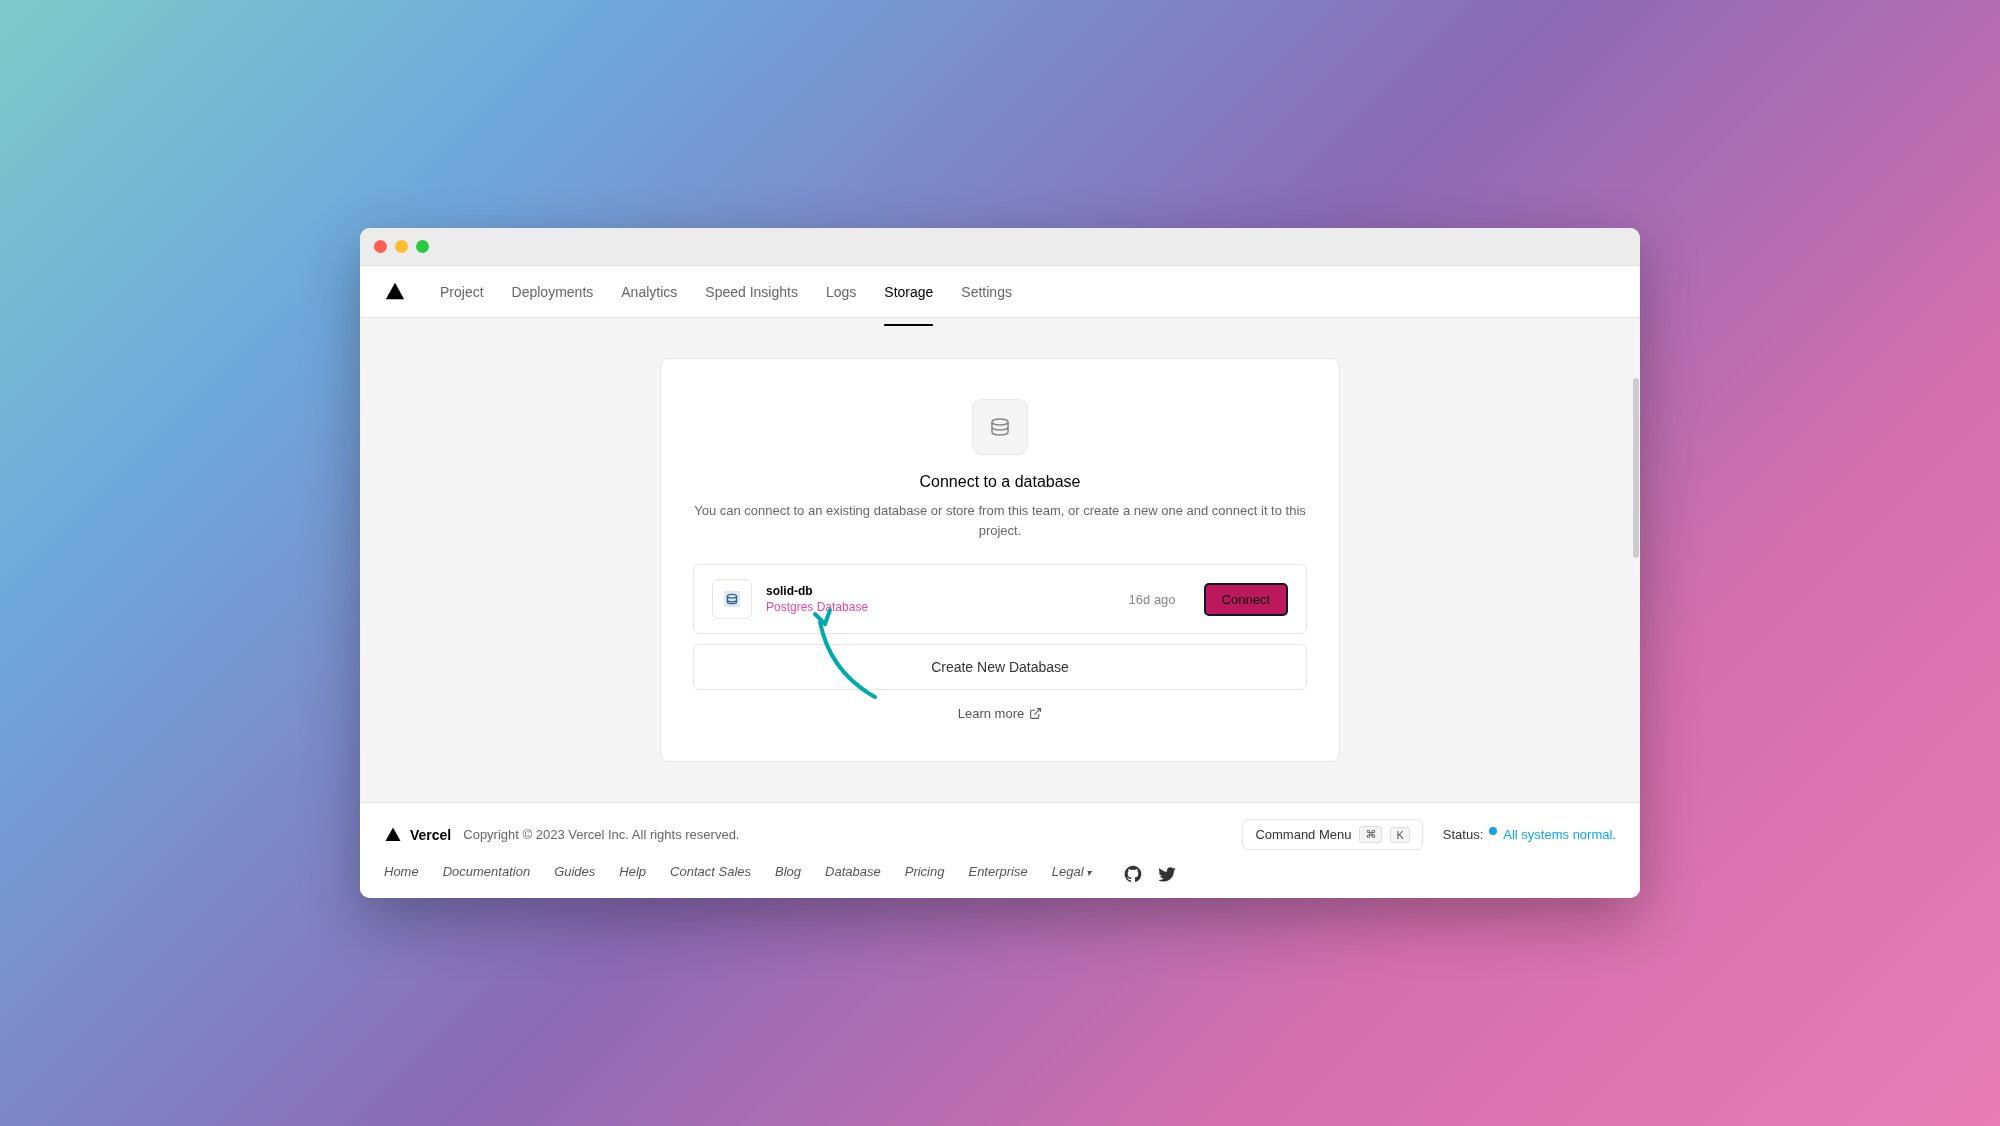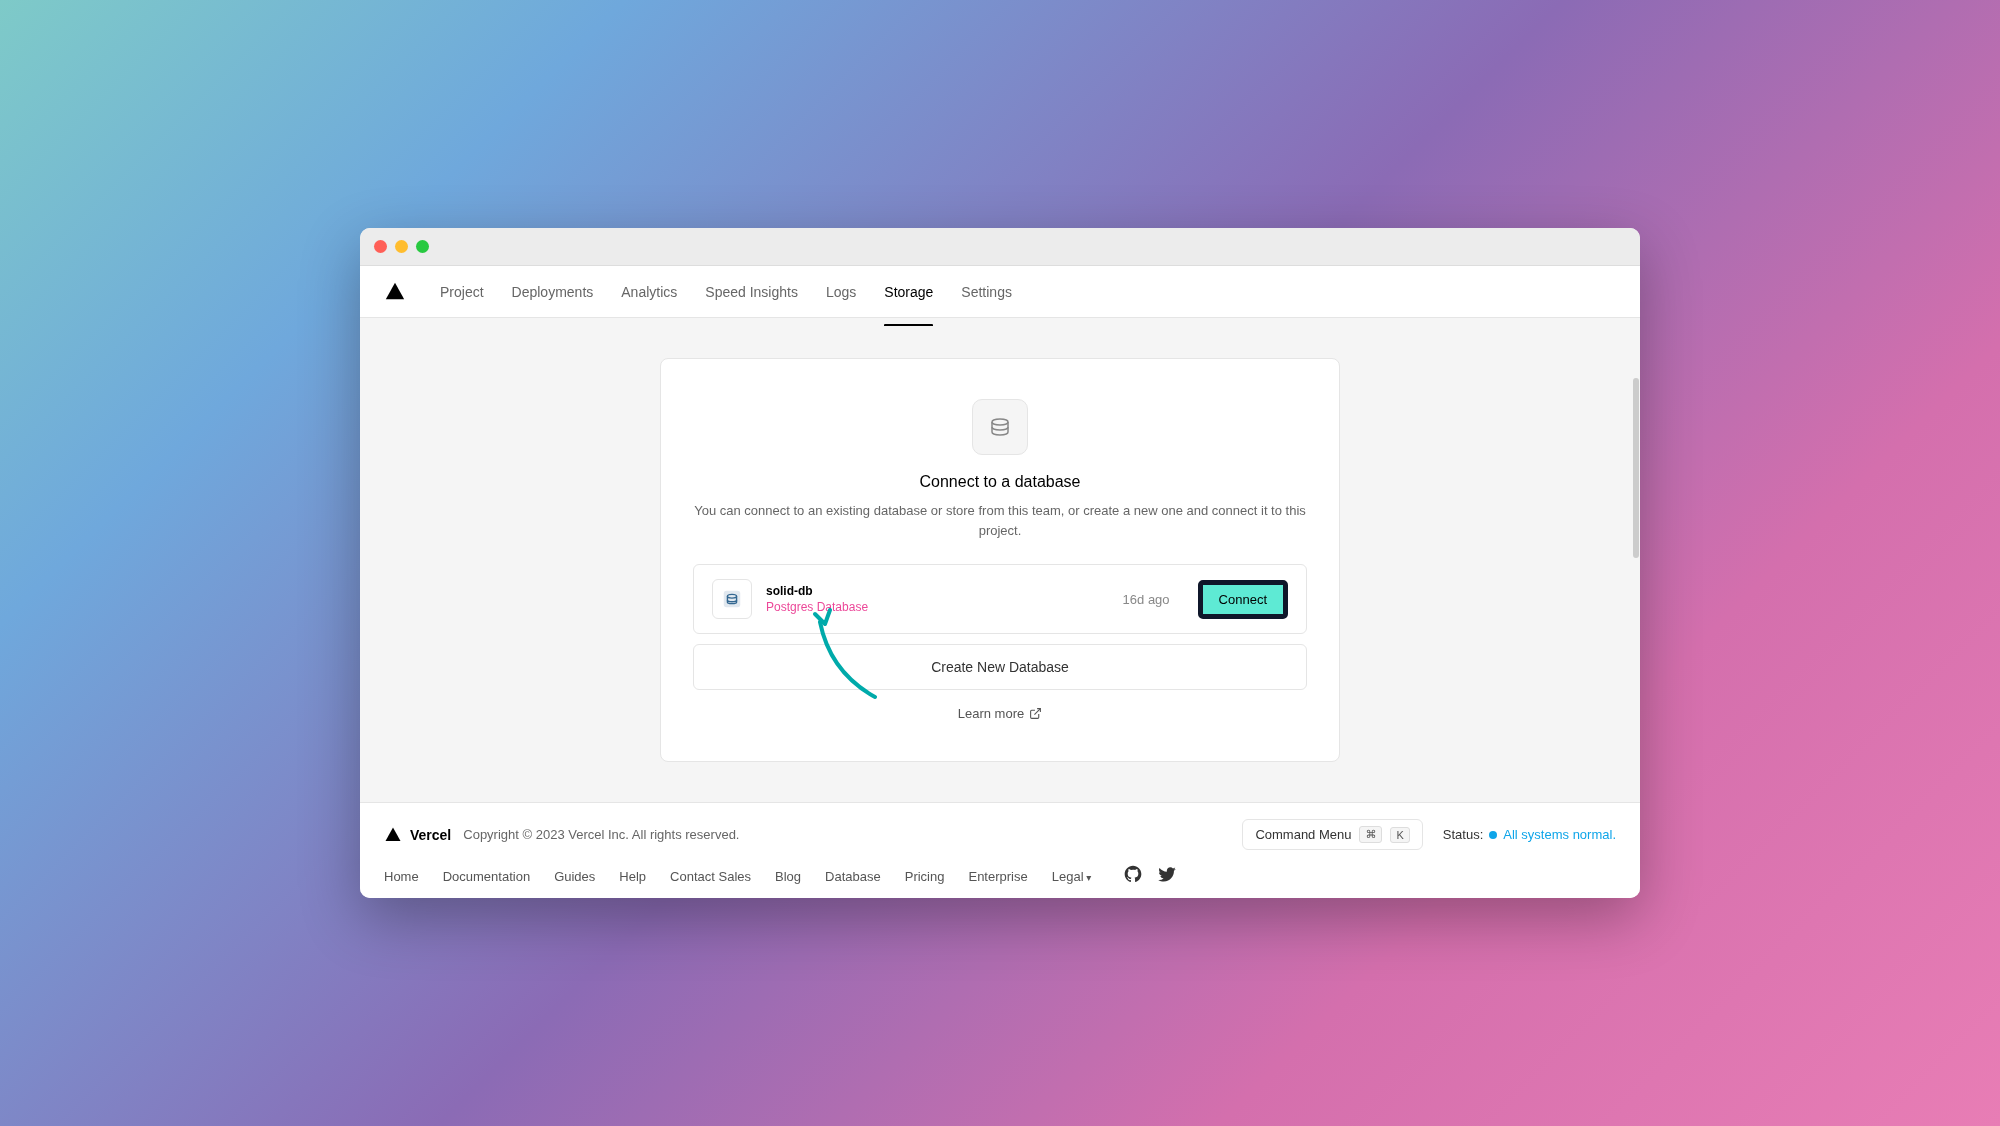--- a/index.html
+++ b/index.html
@@ -198,23 +198,23 @@
     }
 
     .db-entry-time {
       font-size: 13px;
       color: #888;
       margin-right: 14px;
     }
 
     .connect-btn {
       padding: 7px 16px;
-      border: 5px solid #0f172a;
+      border: 2px solid #0f172a;
       border-radius: 5px;
-      background: #5eead4;
+      background: #be185d;
       font-size: 13px;
       color: #000;
       cursor: pointer;
       white-space: nowrap;
     }
 
     
     .create-db-btn {
       width: 100%;
       border: 1px solid #e5e5e5;
@@ -295,42 +295,42 @@
       background: #f5f5f5;
       border: 1px solid #ddd;
       border-radius: 3px;
       padding: 1px 5px;
       font-size: 11px;
       color: #555;
     }
 
     .status-indicator {
       display: flex;
-      align-items: center;
       gap: 6px;
       font-size: 13px;
       color: #333;
     }
 
     .status-dot {
       width: 8px;
       height: 8px;
       border-radius: 50%;
       background: #0ea5e9;
     }
 
     .status-text {
       color: #0ea5e9;
     }
 
     .footer-links {
       display: flex;
-      align-items: flex-end;
+      align-items: flex-start;
       gap: 24px;
       flex-wrap: wrap;
+      font-style: italic;
     }
 
     .footer-link {
       font-size: 13px;
       color: #555;
       cursor: pointer;
       white-space: nowrap;
     }
 
     .footer-link.has-arrow::after {

